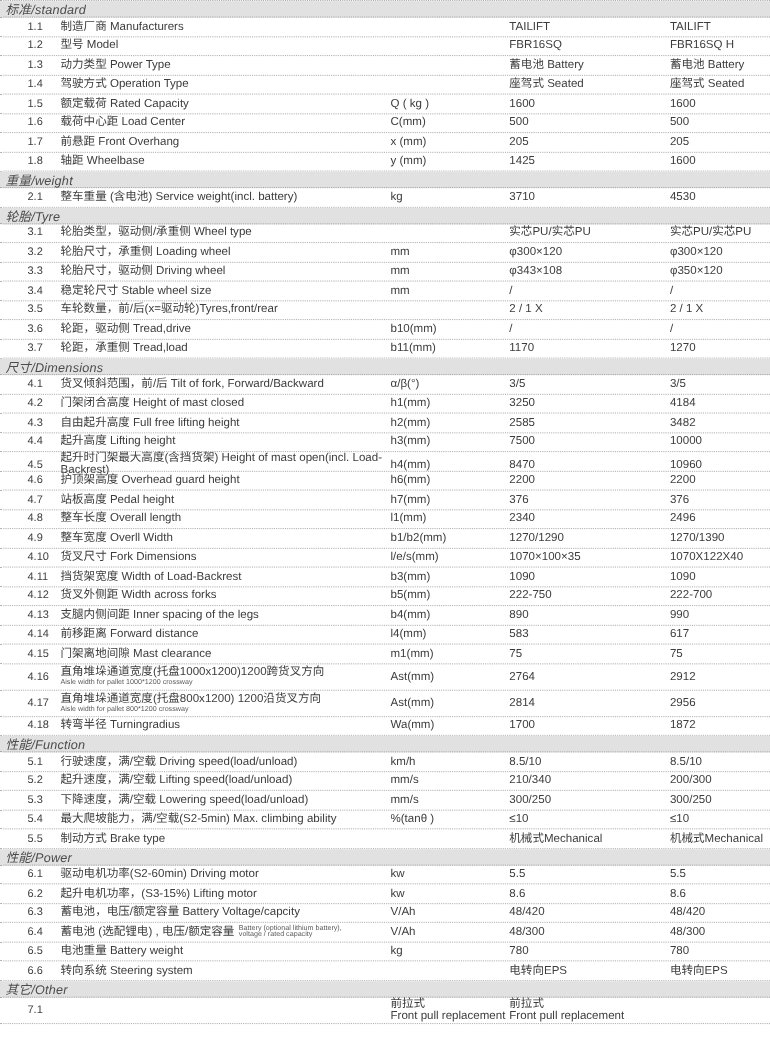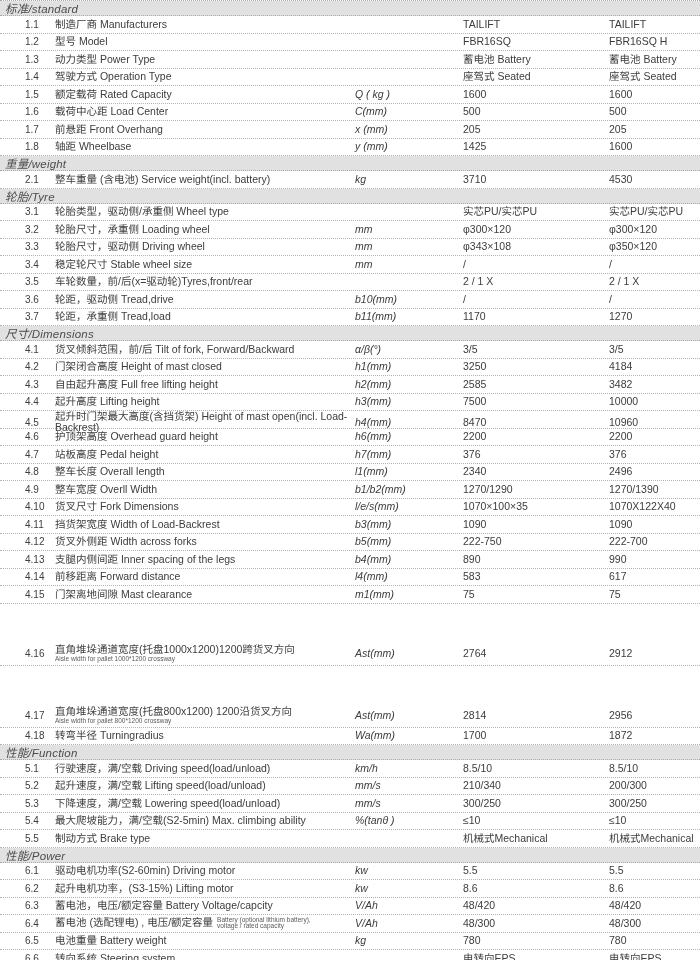--- a/index.html
+++ b/index.html
@@ -29,40 +29,40 @@
   .row {
     display: grid;
     grid-template-columns: 30px 300px 108px 146px auto;
     align-items: center;
     height: 17.5px;
     border-bottom: 1px dotted #b3b3b3;
     padding-left: 25px;
     font-size: 10.5px;
     line-height: 11px;
   }
-  .row.tall { height: 24px; margin-top: 38px; }
+  .row.tall { height: 24px; }
   .cell-no { font-size: 10px; color: #3e3e3e; align-self: center; }
   .cell-label { color: #3c3c3c; }
   .cell-label .sub {
     display: block;
     font-size: 6.5px;
     line-height: 7px;
     color: #5a5a5a;
   }
   .cell-label .sub-inline {
     display: inline-block;
     font-size: 6.5px;
     line-height: 6.5px;
     color: #5a5a5a;
     vertical-align: middle;
     white-space: pre-line;
     margin-left: 4px;
     max-width: 115px;
   }
-  .cell-unit { color: #3c3c3c; font-style: italic; }
+  .cell-unit { color: #3c3c3c; }
   .cell-val { color: #3c3c3c; white-space: pre-line; }
 </style>
 </head>
 <body>
 
 <div class="spec-table" id="spec-table">
     <div class="section-bar">
       <span>标准/standard</span>
     </div>
     <div class="row">

